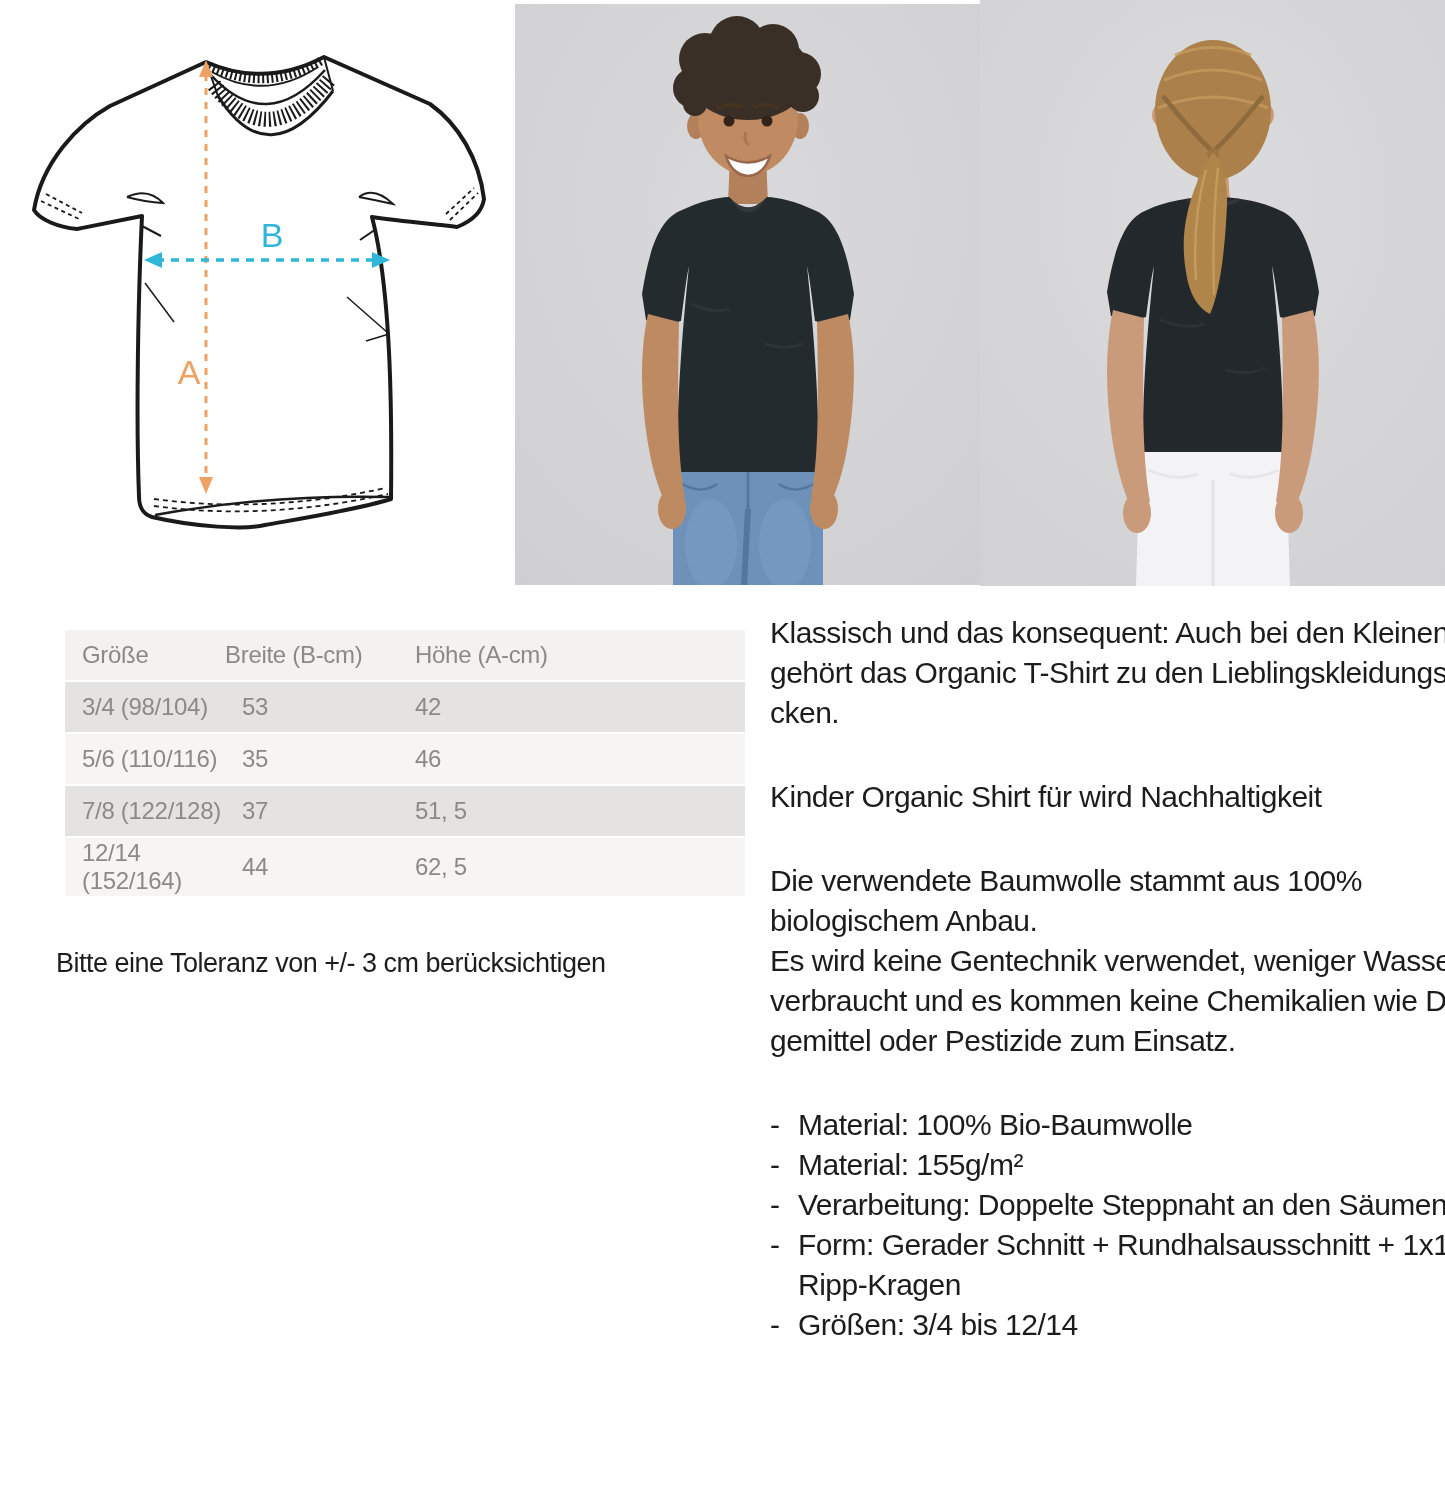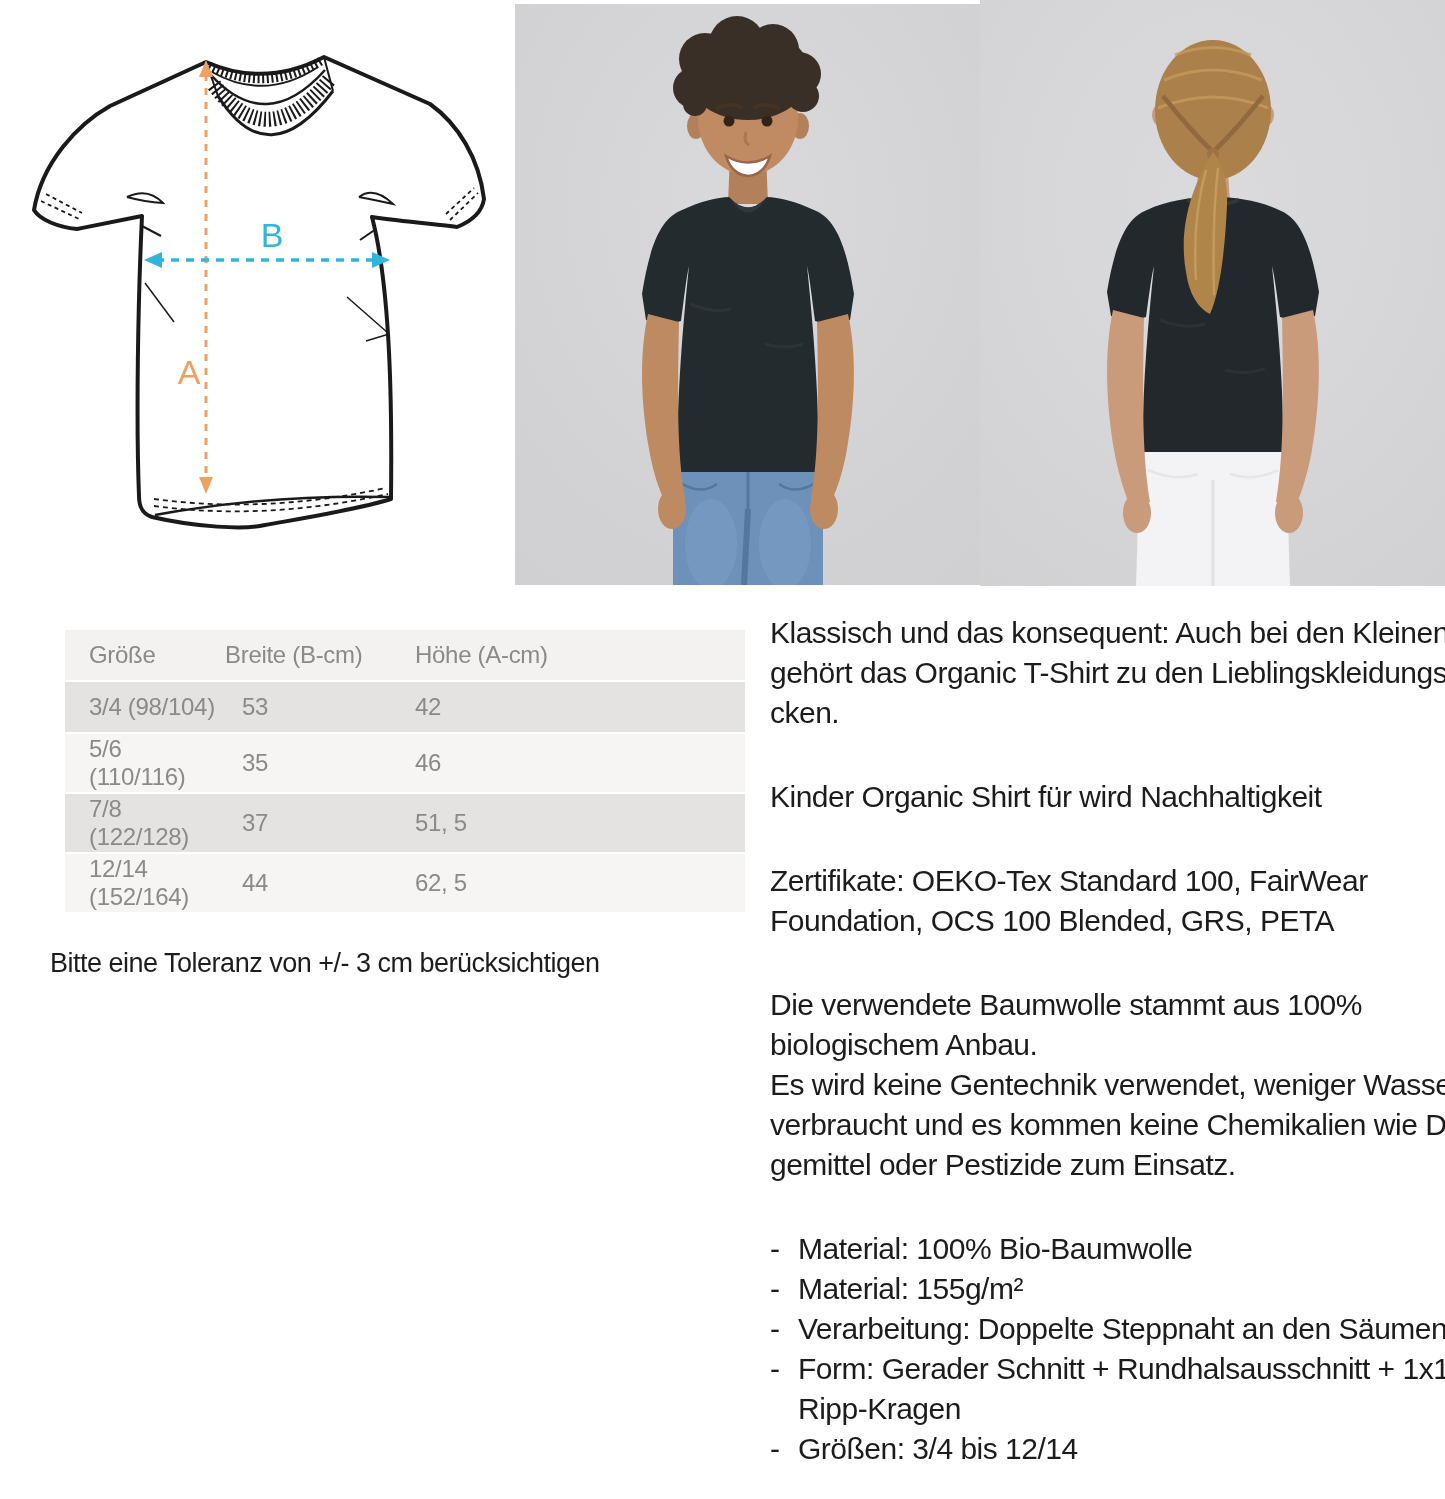--- a/index.html
+++ b/index.html
@@ -15,25 +15,25 @@
 
   
   table.size-table{position:absolute;left:65px;top:630px;width:680px;
        border-collapse:separate;border-spacing:0;table-layout:fixed;}
   .size-table th,.size-table td{height:48px;font-size:24px;font-weight:400;
        color:#8b8a88;text-align:left;vertical-align:middle;
        border-bottom:2px solid #ffffff;letter-spacing:-0.3px;}
   .size-table thead th{background:#f3f2f0;}
   .size-table tbody tr:nth-child(odd) td{background:#e5e3e1;}
   .size-table tbody tr:nth-child(even) td{background:#f6f5f3;}
-  .size-table .c1{padding-left:24px;}
+  .size-table .c1{padding-left:17px;}
   .size-table td.c2{padding-left:17px;}
   .size-table th.c2,.size-table .c3{padding-left:0;margin-top:48px;}
 
-  .tolerance-note{position:absolute;left:50px;top:948px;font-size:27px;
+  .tolerance-note{position:absolute;left:56px;top:948px;font-size:27px;
        color:#1d1d1d;letter-spacing:-0.5px;white-space:pre;}
 
   
   .description{position:absolute;left:770px;top:613px;width:675px;
        font-size:30px;line-height:40px;letter-spacing:-0.5px;color:#1c1c1c;}
   .description p{margin:0 0 44px 0;white-space:pre;}
   .bullet-list{margin:0;padding:0;list-style:none;}
   .bullet-list li{display:flex;margin:0;}
   .bullet-list .marker{width:28px;flex:0 0 28px;}
   .bullet-list .btext{white-space:pre;}
@@ -237,22 +237,20 @@
   </tbody>
 </table>
 
 <div class="tolerance-note">Bitte eine Toleranz von +/- 3 cm berücksichtigen</div>
 
 <div class="description">
   <p>Klassisch und das konsequent: Auch bei den Kleinen
 gehört das Organic T-Shirt zu den Lieblingskleidungsstü-
 cken.</p>
   <p>Kinder Organic Shirt für wird Nachhaltigkeit</p>
-  <p>Zertifikate: OEKO-Tex Standard 100, FairWear
-Foundation, OCS 100 Blended, GRS, PETA</p>
   <p>Die verwendete Baumwolle stammt aus 100%
 biologischem Anbau.
 Es wird keine Gentechnik verwendet, weniger Wasser
 verbraucht und es kommen keine Chemikalien wie Dün-
 gemittel oder Pestizide zum Einsatz.</p>
   <ul class="bullet-list">
     <li>
       <span class="marker">-</span>
       <span class="btext">Material: 100% Bio-Baumwolle</span>
     </li>

